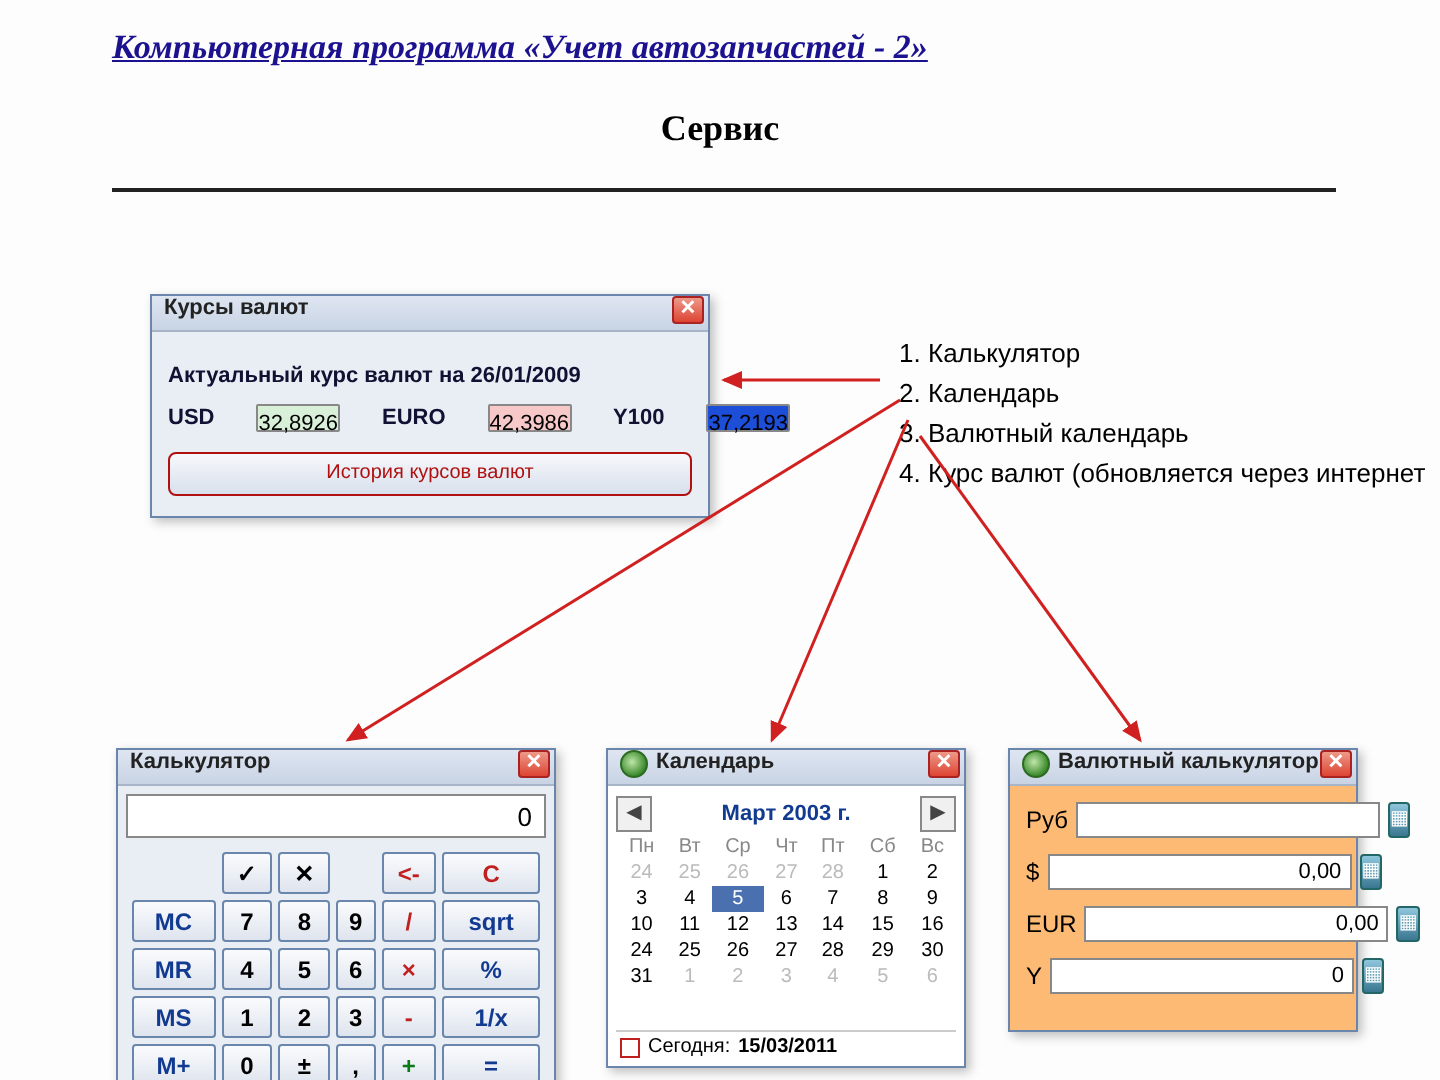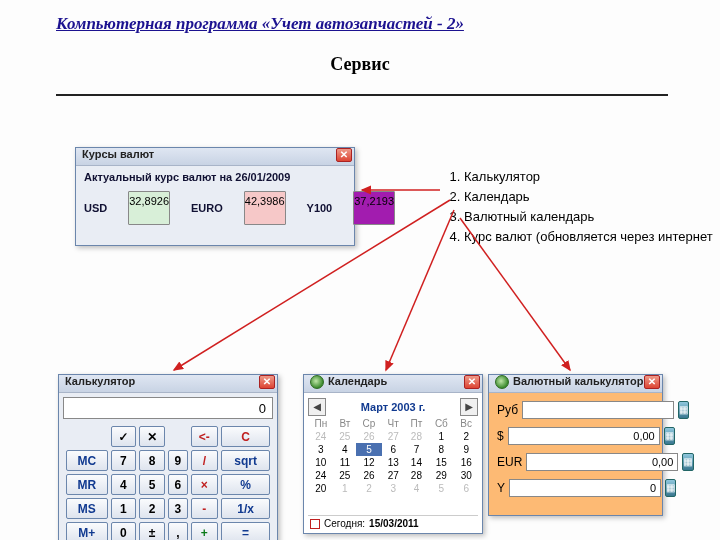--- a/index.html
+++ b/index.html
@@ -77,27 +77,27 @@
   }
   .globe-icon {
     width: 14px; height: 14px; margin-right: 4px;
     border-radius: 50%;
     background: radial-gradient(circle at 5px 5px, #bfe6a8, #3b8a2d 70%);
     border: 1px solid #2d6a22;
   }
 
   
   .rates { left: 75px; top: 147px; width: 280px; }
-  .rates .body { padding: 5px 8px 10px; }
+  .rates .body { padding: 16px 8px 10px; }
   .rates .heading { font-size: 11px; color: #113; }
   .rates .heading .bold { font-weight: bold; }
   .rates .row { display: flex; gap: 21px; align-items: center; margin-top: 8px; }
   .rates .row .lbl { font-weight: bold; font-size: 11px; color: #113; width: 32px; text-align: right; }
   .rates .row .val {
-    flex: 1; height: 34px; line-height: 18px;
+    flex: 1; height: 14px; line-height: 18px;
     text-align: center; font-size: 11px;
     border: 1px solid #888; border-radius: 1px;
   }
   .rates .btns { display: flex; gap: 8px; margin-top: 10px; }
   .rates .btn {
     flex: 1; height: 22px; line-height: 20px;
     text-align: center; font-size: 10px;
     border-radius: 4px; cursor: pointer;
     background: linear-gradient(#f6f8fb,#d8e0ec);
     border: 1px solid #4a6aa8;
@@ -142,21 +142,21 @@
   .cal td.out { color:#bbb; }
   .cal td.sel { background:#4a70b0; color:#fff; }
   .cal .today-bar {
     margin-top:20px; border-top:1px solid #ccc;
     padding:2px 2px 0; font-size:10px;
     display:flex; align-items:center; gap:4px;
   }
   .cal .today-box { width:10px; height:10px; border:1px solid #c02020; }
 
   
-  .ccalc { left: 488px; top: 374px; width: 175px; }
+  .ccalc { left: 504px; top: 374px; width: 175px; }
   .ccalc .body { padding: 8px 8px 10px; background:#fdba74; }
   .ccalc .crow { display:flex; align-items:center; margin-bottom:8px; gap:4px; }
   .ccalc .crow .lbl { width:30px; font-size:12px; }
   .ccalc .crow input {
     flex:1; height:18px; font-size:11px;
     border:1px solid #888; text-align:right; padding:0 4px;
   }
   .ccalc .crow .mini {
     width:18px; height:18px;
     background:linear-gradient(#8ec6dc,#3a7790);
@@ -192,23 +192,24 @@
     <div class="heading">
       <span class="bold">Актуальный курс валют на</span>
       <span style="font-weight:bold;">26/01/2009</span>
     </div>
     <div class="row">
       <span class="lbl">USD</span>
       <span class="val" id="usd-val" style="background: rgb(216, 239, 216);">32,8926</span>
       <span class="lbl">EURO</span>
       <span class="val" id="eur-val" style="background: rgb(246, 200, 200);">42,3986</span>
       <span class="lbl">Y100</span>
-      <span class="val" id="y100-val" style="background: #a21caf;">37,2193</span>
+      <span class="val" id="y100-val" style="background: #1d4ed8;">37,2193</span>
     </div>
     <div class="btns">
+      <div class="btn hist">История курсов валют</div>
     </div>
   </div>
 </div>
 
 <div class="win calc">
   <div class="titlebar">
     <span class="t-title">Калькулятор</span>
     <span class="close-btn">✕</span>
   </div>
   <div class="body">
@@ -315,21 +316,21 @@
           <tr>
             <td>24</td>
             <td>25</td>
             <td>26</td>
             <td>27</td>
             <td>28</td>
             <td>29</td>
             <td>30</td>
           </tr>
           <tr>
-            <td>20</td>
+            <td>31</td>
             <td class="out">1</td>
             <td class="out">2</td>
             <td class="out">3</td>
             <td class="out">4</td>
             <td class="out">5</td>
             <td class="out">6</td>
           </tr>
         </tbody>
       </table>
     <div class="today-bar">

